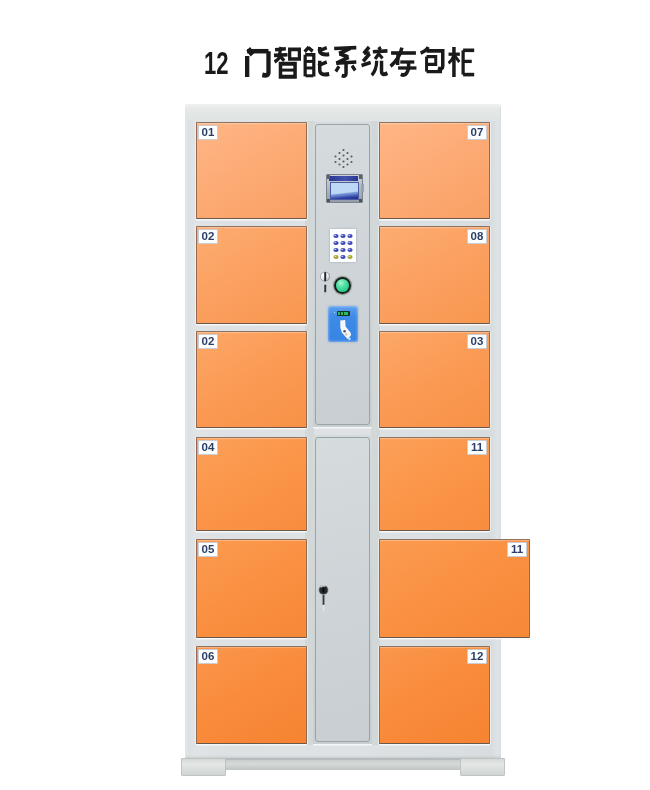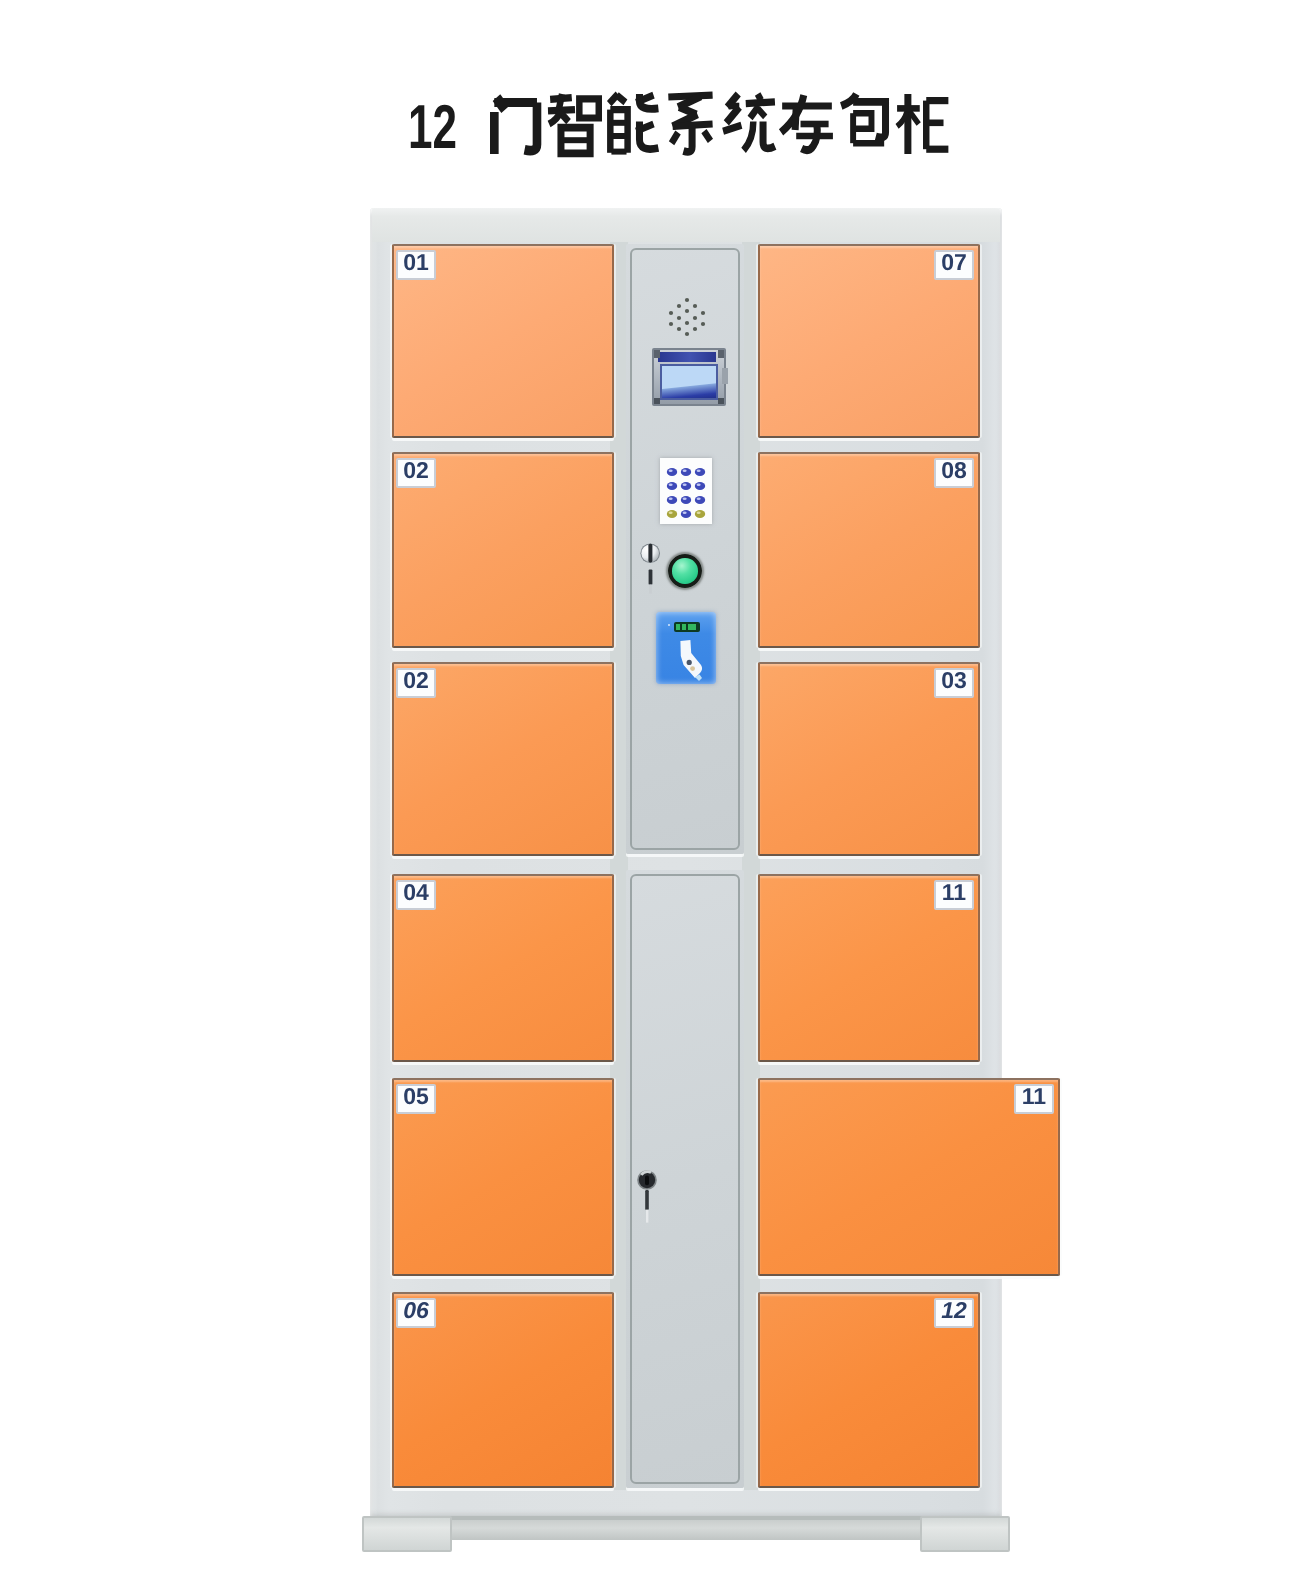--- a/index.html
+++ b/index.html
@@ -6,21 +6,21 @@
 body{width:650px;height:790px;background:#ffffff;position:relative;overflow:hidden;
  font-family:"Liberation Sans",sans-serif;}
 .abs{position:absolute;}
 .door{position:absolute;border-radius:1px;}
 .door{border:1px solid #97694a;border-top-color:#8d7260;border-bottom-color:#6b584a;box-shadow:0 1.5px 0 rgba(250,252,252,.85), 1px 0 0 rgba(248,250,250,.6), -1px 0 0 rgba(248,250,250,.6), inset 0 1px 1px rgba(255,255,255,.3);}
 .r1{background:linear-gradient(150deg,#feb685 0%,#fdaa74 50%,#f9a065 100%);}
 .r2{background:linear-gradient(150deg,#fdac72 0%,#fba060 50%,#f8974f 100%);}
 .r3{background:linear-gradient(150deg,#fca767 0%,#fb9a54 50%,#f79147 100%);}
 .r4{background:linear-gradient(150deg,#fca05a 0%,#fb9548 50%,#f78c3e 100%);}
 .r5{background:linear-gradient(150deg,#fb9b51 0%,#fa9041 50%,#f68838 100%);}
-.r6{background:linear-gradient(150deg,#fa964c 0%,#f98b3a 50%,#f58332 100%);font-style:italic;}
+.r6{background:linear-gradient(150deg,#fa964c 0%,#f98b3a 50%,#f58332 100%);}
 .lab{position:absolute;background:#fcfdfe;border:1px solid #c9cdd5;color:#2b3e66;
  font-weight:bold;font-size:11.5px;line-height:13px;text-align:center;border-radius:1px;}
 .labL{left:1px;top:2px;width:18px;height:13px;}
 .labR{right:2px;top:2px;width:18px;height:13px;}
 </style>
 </head>
 <body>
 
 <svg class="abs" style="left:0;top:0" width="650" height="100" viewBox="0 0 650 100">
  <text x="204" y="74" font-family="Liberation Sans" font-weight="bold" font-size="31" fill="#1a1a1a" textLength="24.5" lengthAdjust="spacingAndGlyphs">12</text>

